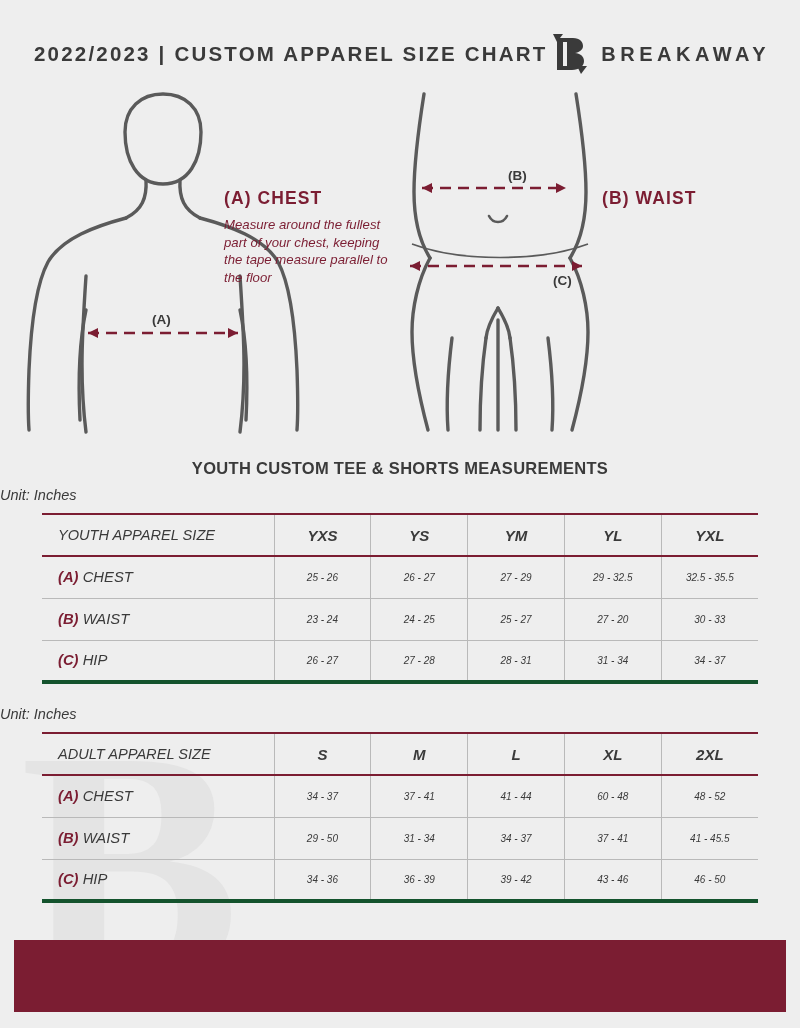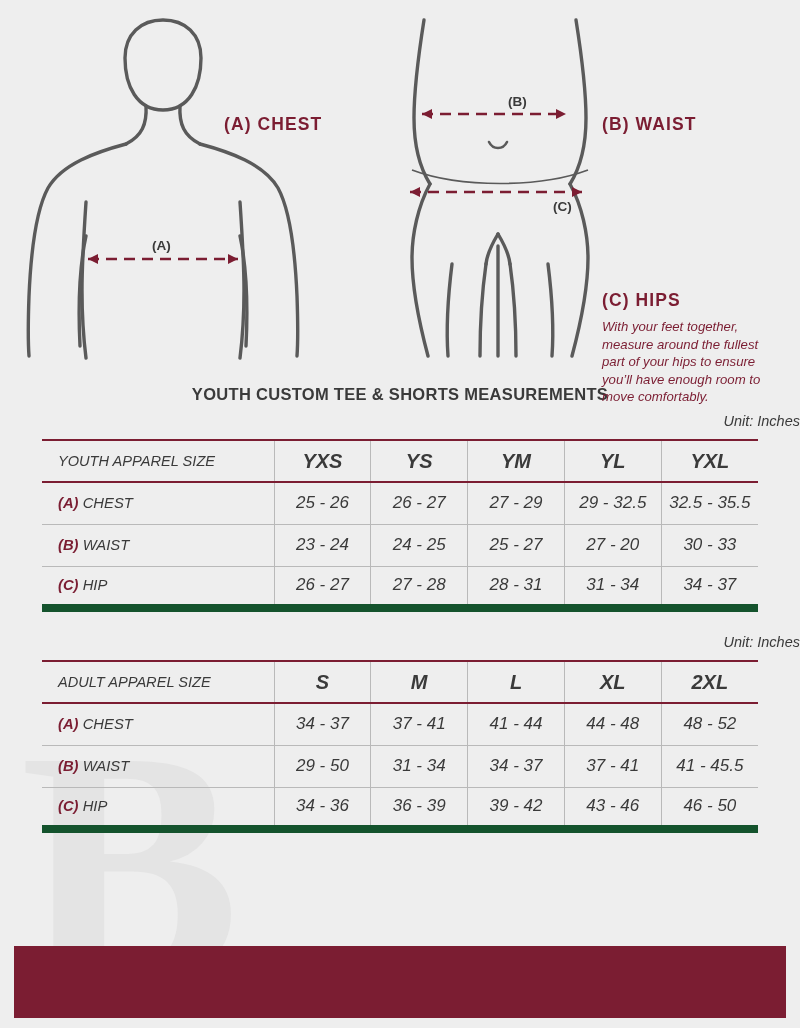--- a/index.html
+++ b/index.html
@@ -105,51 +105,51 @@
   .table-section { margin-top: 6px; }
   .table-title {
     text-align: center;
     font-size: 16.5px;
     font-weight: bold;
     letter-spacing: 0.3px;
     color: #3a3a3a;
     margin: 9px;
   }
   .table-unit {
-    text-align: right;
+    text-align: left;
     font-size: 14.5px;
     font-style: italic;
     color: #3a3a3a;
     margin: 2px 0 10px 0;
   }
   table {
     border-collapse: collapse;
     width: 716px;
     margin: 0 auto;
     table-layout: fixed;
   }
   table tr { height: 42px; font-style: italic; }
   th, td {
     border-right: 1px solid #b9b9b9;
     text-align: center;
-    font-size: 17px;
+    font-size: 10px;
     color: #3a3a3a;
     padding: 0 4px;
   }
   th:last-child, td:last-child { border-right: none; }
   thead tr { border-top: 2px solid #7b1d32; border-bottom: 2px solid #7b1d32; }
-  thead th { font-weight: bold; font-size: 20px; }
+  thead th { font-weight: bold; font-size: 15px; }
   thead th.rowhead {
     text-align: left;
     padding-left: 16px;
     font-weight: normal;
     font-size: 14.6px;
   }
   tbody tr { border-bottom: 1px solid #b9b9b9; }
-  tbody tr:last-child { border-bottom: 8px solid #14532d; }
+  tbody tr:last-child { border-bottom: 4px solid #14532d; }
   tbody td.rowhead {
     text-align: left;
     padding-left: 16px;
     font-size: 14.8px;
   }
   tbody td.rowhead .tag {
     color: #7b1d32;
     font-weight: bold;
   }
   col.first { width: 232px; }
@@ -164,20 +164,34 @@
     background: #7b1d32;
   }
 </style>
 </head>
 <body>
 
 <div class="watermark">B</div>
 
 <div class="page">
 
+  <div class="header">
+    <div class="header-title">2022/2023  |  CUSTOM APPAREL SIZE CHART</div>
+    <div class="brand">
+      <span class="brand-mark">
+        <svg width="34" height="40" viewBox="0 0 34 40">
+          <path d="M4 4 L20 4 C27 4 30 8 30 12 C30 16 26 18.5 22 19 C27 19.5 31 22 31 27 C31 32.5 26 36 19 36 L4 36 Z" fill="#3a3a3a"></path>
+          <path d="M10 8 L10 32 L14 32 L14 8 Z" fill="#eeeeee"></path>
+          <path d="M0 0 L10 0 L4 8 Z" fill="#3a3a3a"></path>
+          <path d="M24 32 L34 32 L28 40 Z" fill="#3a3a3a"></path>
+        </svg>
+      </span>
+      <span class="brand-name">BREAKAWAY</span>
+    </div>
+  </div>
 
   <div class="diagram">
     <svg class="diag-svg" width="800" height="370" viewBox="0 0 800 370">
 
       <g fill="none" stroke="#5a5a5a" stroke-width="3.4" stroke-linecap="round">
 
         <path d="M125 52 C125 28 141 14 163 14 C185 14 201 28 201 52 C201 80 189 104 163 104 C137 104 125 80 125 52 Z"></path>
 
         <path d="M146 100 C147 118 142 130 126 138"></path>
 
@@ -237,27 +251,24 @@
       <g stroke="#7b1d32" stroke-width="2.6" stroke-dasharray="11 7" fill="none">
         <path d="M410 186 L582 186"></path>
       </g>
       <polygon points="410,186 420,181 420,191" fill="#7b1d32"></polygon>
       <polygon points="582,186 572,181 572,191" fill="#7b1d32"></polygon>
       <text x="553" y="205" font-family="Liberation Sans, sans-serif" font-size="13.5" font-weight="bold" fill="#3a3a3a">(C)</text>
     </svg>
 
     <div class="callout" id="callout-chest">
       <p class="callout-title">(A) CHEST</p>
+      <p class="callout-body">Measure around the fullest part of your chest, keeping the tape measure parallel to the floor</p>
     </div>
     <div class="callout" id="callout-waist">
       <p class="callout-title">(B) WAIST</p>
-    </div>
-    <div class="callout" id="callout-hips">
-      <p class="callout-title">(C) HIPS</p>
-      <p class="callout-body">With your feet together, measure around the fullest part of your hips to ensure you’ll have enough room to move comfortably.</p>
     </div>
   </div>
 
   <div class="table-section">
     <p class="table-title">YOUTH CUSTOM TEE &amp; SHORTS MEASUREMENTS</p>
     <p class="table-unit">Unit: Inches</p>
     <table>
       <colgroup>
           <col class="first">
           <col>
@@ -325,21 +336,21 @@
           <th>XL</th>
           <th>2XL</th>
         </tr>
       </thead>
       <tbody>
         <tr>
           <td class="rowhead"><span class="tag">(A)</span> <span>CHEST</span></td>
           <td>34 - 37</td>
           <td>37 - 41</td>
           <td>41 - 44</td>
-          <td>44 - 48</td>
+          <td>60 - 48</td>
           <td>48 - 52</td>
         </tr>
         <tr>
           <td class="rowhead"><span class="tag">(B)</span> <span>WAIST</span></td>
           <td>29 - 50</td>
           <td>31 - 34</td>
           <td>34 - 37</td>
           <td>37 - 41</td>
           <td>41 - 45.5</td>
         </tr>

